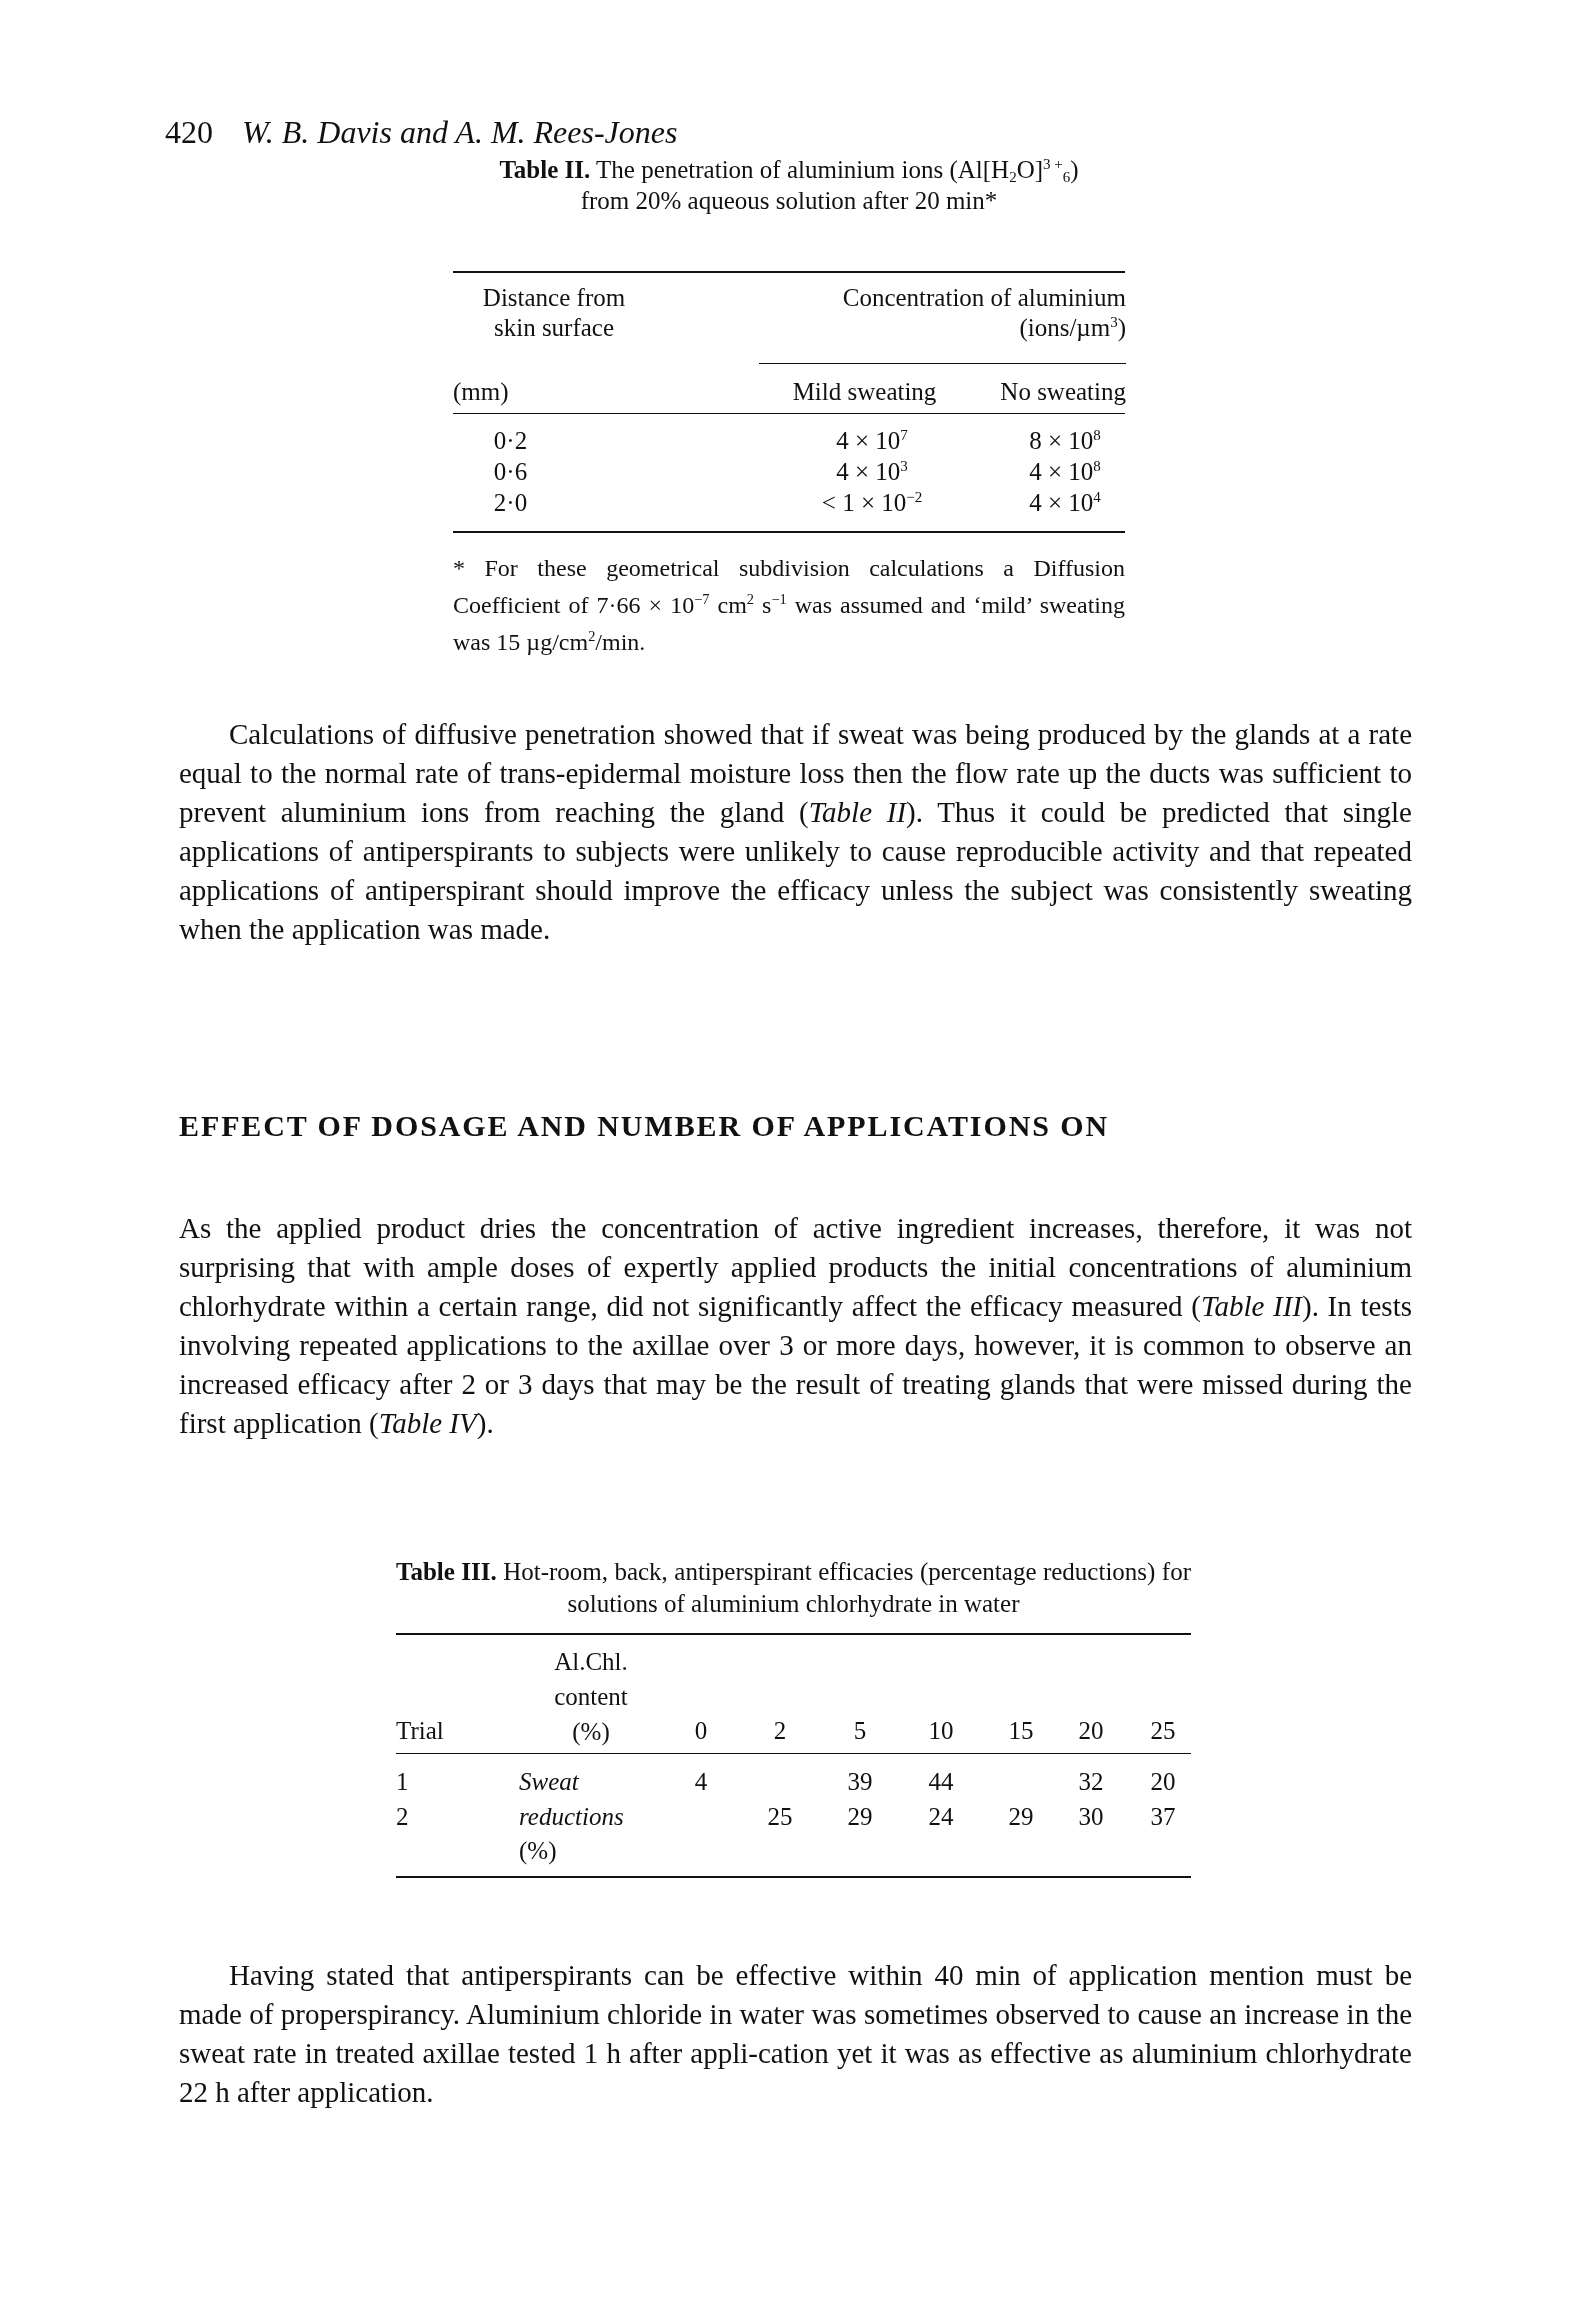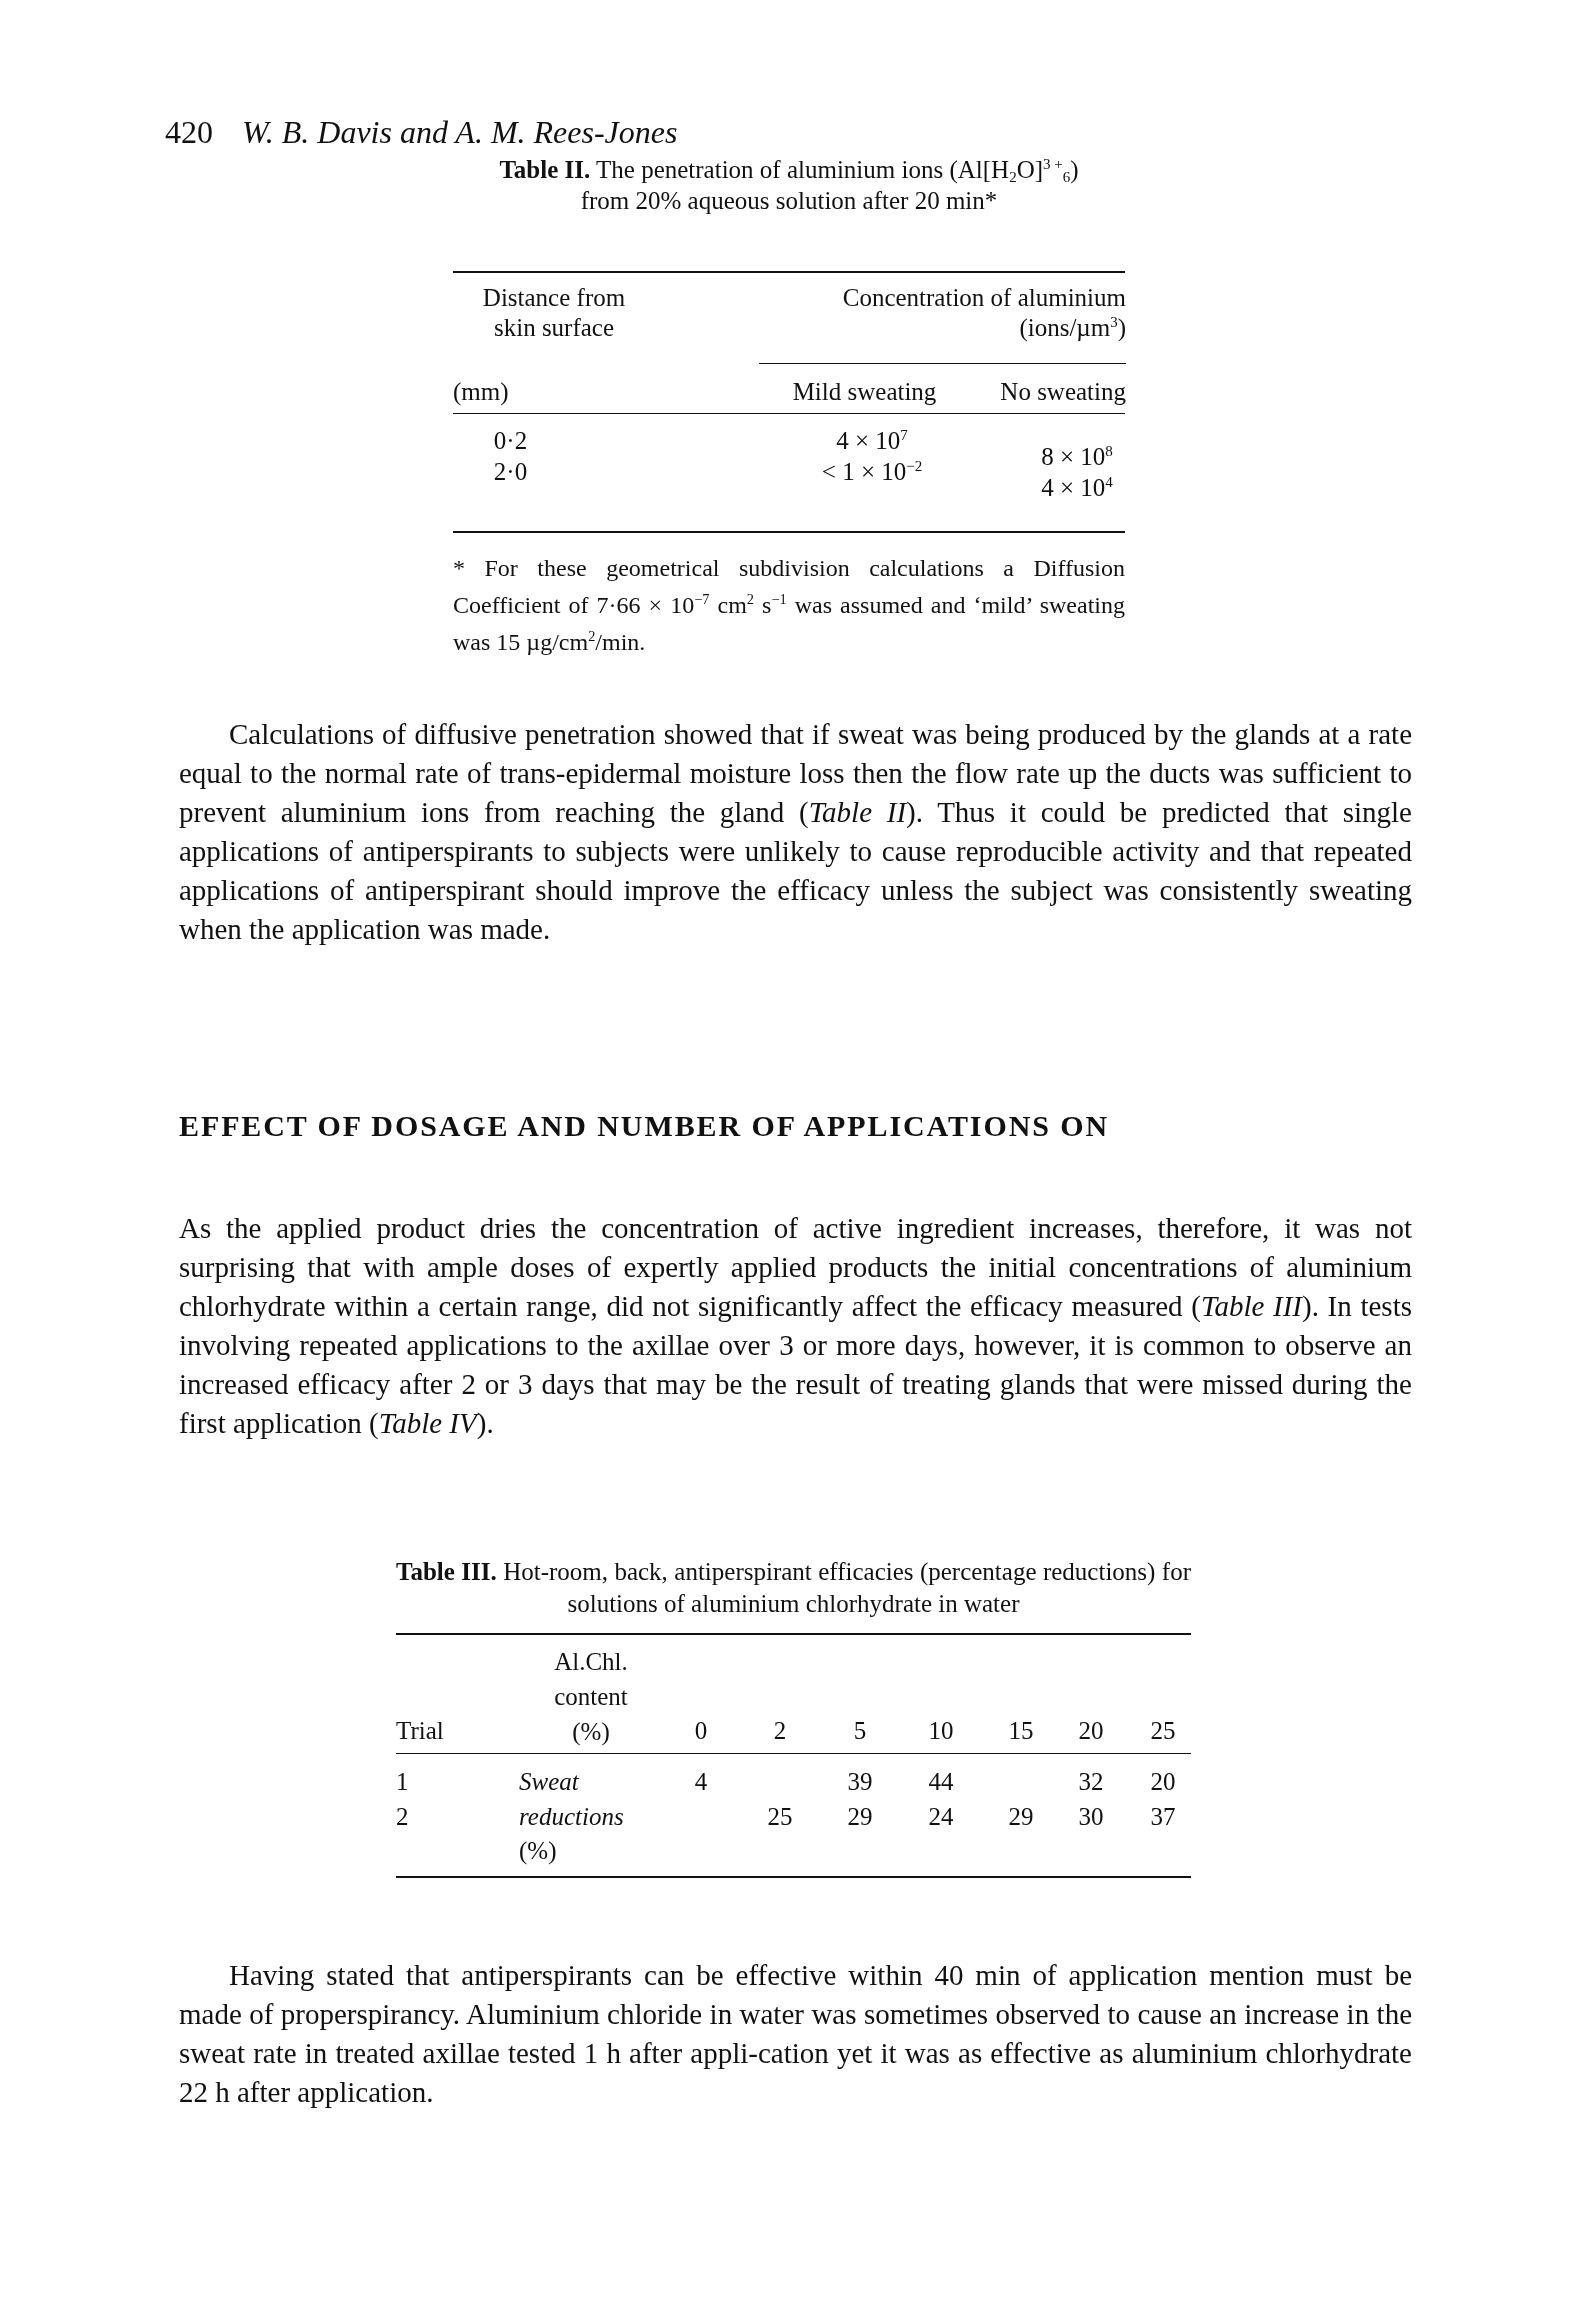--- a/index.html
+++ b/index.html
@@ -26,21 +26,21 @@
   .t2-subrule { position: absolute; left: 306px; width: 367px; top: 209px; }
   .t2-h2 { position: absolute; top: 223px; left: 0; width: 672px; font-size: 25px; line-height: 30px; }
   .t2-h2 .c1 { position: absolute; left: 0; width: 202px; text-align: left; }
   .t2-h2 .c2 { position: absolute; left: 306px; width: 211px; text-align: center; }
   .t2-h2 .c3 { position: absolute; left: 500px; width: 173px; text-align: right; }
   .t2-rule-mid { position: absolute; left: 0; width: 672px; top: 259px; }
   .t2-rows { position: absolute; top: 271px; left: 0; width: 672px; font-size: 25px; line-height: 31px; }
   .t2-row { position: relative; height: 31px; }
   .t2-row .c1 { position: absolute; left: 0; width: 115px; text-align: center; }
   .t2-row .c2 { position: absolute; left: 306px; width: 226px; text-align: center; }
-  .t2-row .c3 { position: absolute; left: 552px; width: 144px; text-align: center; margin-top: 16px; }
+  .t2-row .c3 { position: absolute; left: 540px; width: 144px; text-align: center; }
   .t2-rule-bot { position: absolute; left: 0; width: 672px; top: 377px; }
   .t2-foot { position: absolute; top: 396px; left: 0; width: 672px; font-size: 24px; line-height: 37px; text-align: justify; text-align-last: left; }
   sup { font-size: 0.6em; vertical-align: 0.6em; line-height: 0; }
   sub { font-size: 0.6em; vertical-align: -0.25em; line-height: 0; }
 
   
   .para { font-size: 29px; line-height: 39px; text-align: justify; width: 1233px; left: 179px; }
   .para .indent { display: inline-block; width: 50px; }
   .para i { font-style: italic; }
   .p1 { top: 715px; }
@@ -93,20 +93,25 @@
     <div class="c1">(mm)</div>
     <div class="c2">Mild sweating</div>
     <div class="c3">No sweating</div>
   </div>
   <div class="t2-rule-mid rule-thin"></div>
   <div class="t2-rows">
     <div class="t2-row">
       <span class="c1">0·2</span>
       <span class="c2"><span>4 × 10</span><sup>7</sup></span>
       <span class="c3"><span>8 × 10</span><sup>8</sup></span>
+    </div>
+    <div class="t2-row">
+      <span class="c1">0·6</span>
+      <span class="c2"><span>4 × 10</span><sup>3</sup></span>
+      <span class="c3"><span>4 × 10</span><sup>8</sup></span>
     </div>
     <div class="t2-row">
       <span class="c1">2·0</span>
       <span class="c2"><span>&lt; 1 × 10</span><sup>−2</sup></span>
       <span class="c3"><span>4 × 10</span><sup>4</sup></span>
     </div>
   </div>
   <div class="t2-rule-bot rule-thick"></div>
   <div class="t2-foot"><span>* For these geometrical subdivision calculations a Diffusion Coefficient of 7·66 × 10</span><sup>−7</sup><span> cm</span><sup>2</sup><span> s</span><sup>−1</sup><span> was assumed and ‘mild’ sweating was 15 µg/cm</span><sup>2</sup><span>/min.</span></div>
 </div>

